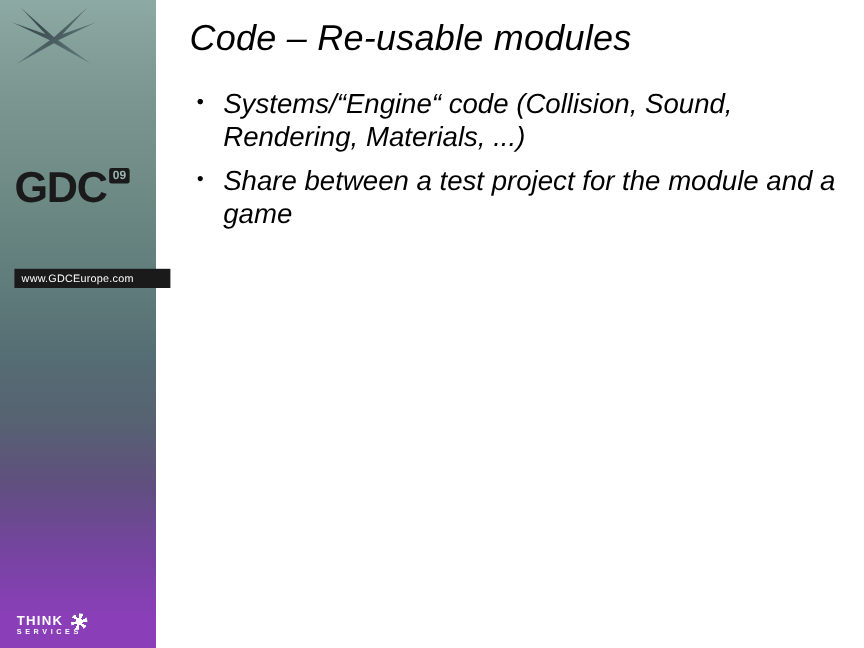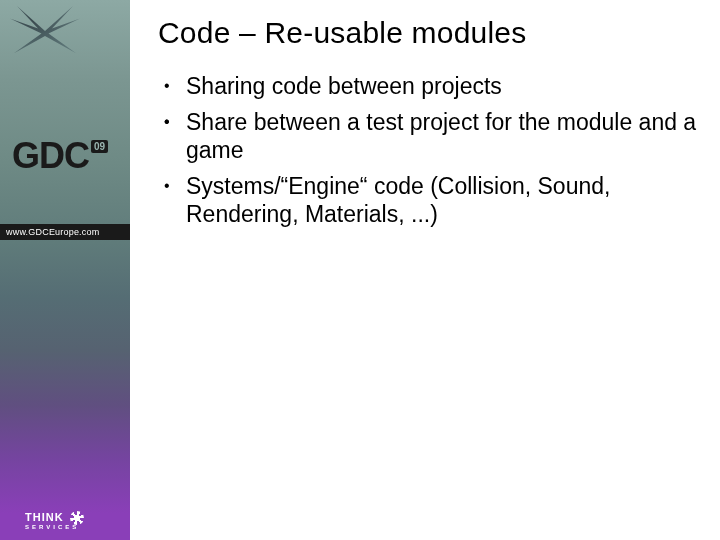--- a/index.html
+++ b/index.html
@@ -61,33 +61,33 @@
     }
     .gdc-sub {
       font-size: 22px;
       font-weight: 900;
       letter-spacing: 0.5px;
       margin-top: -4px;
     }
     .url-bar {
       position: absolute;
       top: 224px;
-      left: 0;
+      left: 12px;
       width: 100%;
       background: #1a1a1a;
       color: #fff;
       font-size: 9px;
       padding: 3px 6px;
       font-family: Arial, sans-serif;
       letter-spacing: 0.2px;
     }
     .sidebar-bottom {
       position: absolute;
       bottom: 10px;
-      left: 25px;
+      left: 14px;
       color: #fff;
       font-family: Arial, sans-serif;
       font-size: 11px;
       font-weight: bold;
       letter-spacing: 1px;
     }
     .sidebar-bottom .gear {
       display: inline-block;
       width: 14px;
       height: 14px;
@@ -99,20 +99,21 @@
     .sidebar-bottom .services {
       font-size: 6px;
       letter-spacing: 3px;
       display: block;
       margin-top: -1px;
     }
     .content {
       flex: 1;
       padding: 16px 18px 10px 28px;
       color: #000;
+      font-style: italic;
     }
     .title {
       font-size: 30px;
       font-weight: 400;
       margin-bottom: 22px;
       letter-spacing: 0.2px;
     }
     ul.main { list-style: none; }
     ul.main > li {
       position: relative;
@@ -162,19 +163,18 @@
   <div class="sidebar-bottom">
     <span>THINK</span>
     <span class="gear"></span>
     <span class="services">SERVICES</span>
   </div>
 </div>
 
 <div class="content">
   <h1 class="title">Code – Re-usable modules</h1>
   <ul class="main">
-    <li><span>Sharing code between projects</span></li>
     <li>
     </li>
+    <li><span>Systems/“Engine“ code (Collision, Sound, Rendering, Materials, ...)</span></li>
     <li><span>Share between a test project for the module and a game</span></li>
-    <li><span>Systems/“Engine“ code (Collision, Sound, Rendering, Materials, ...)</span></li>
   </ul>
 </div>
 
 </body></html>

